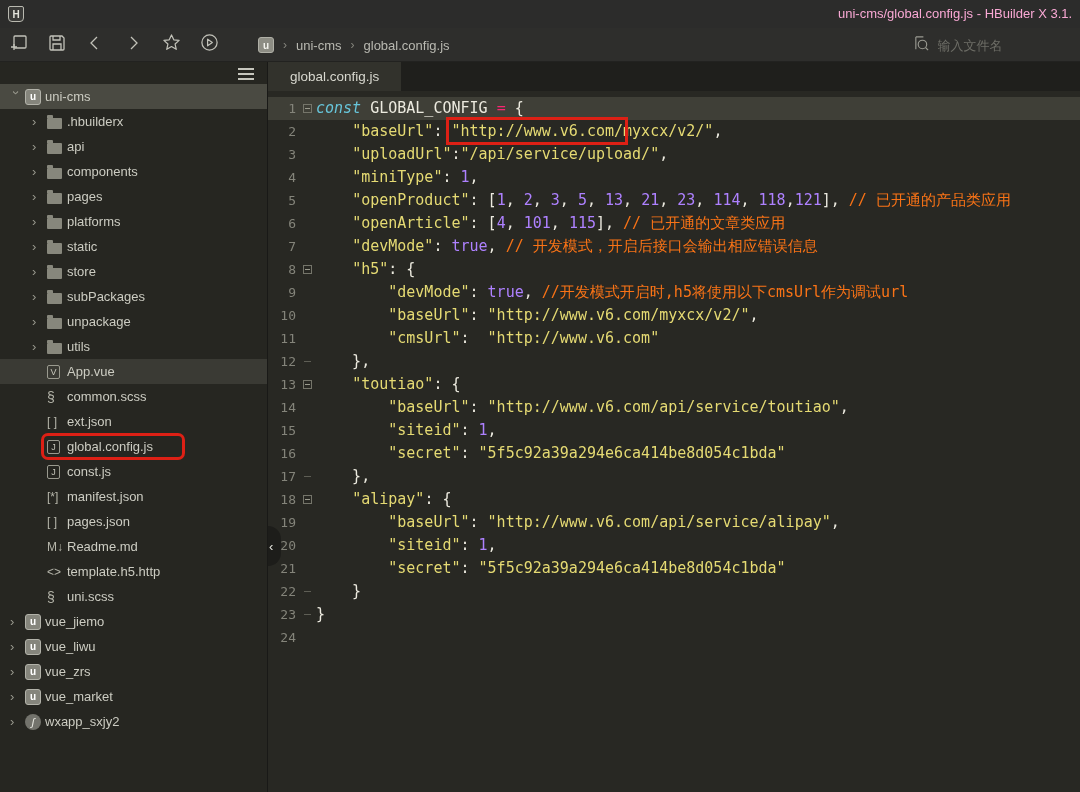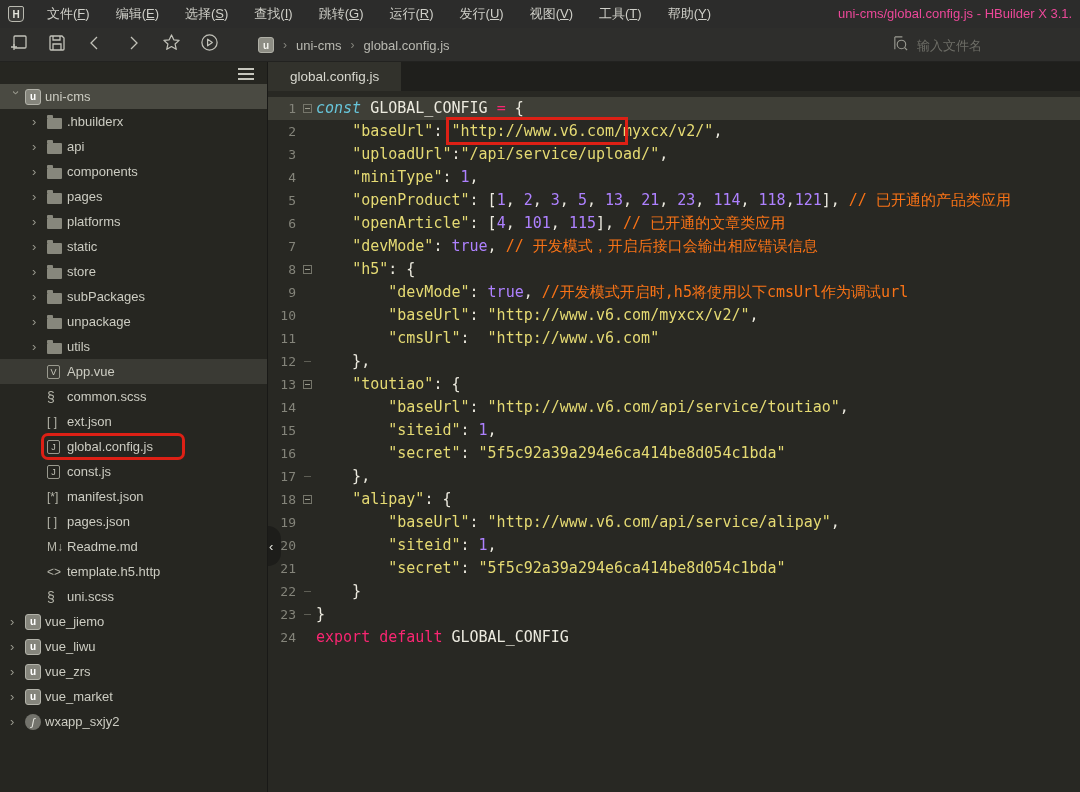--- a/index.html
+++ b/index.html
@@ -7,33 +7,33 @@
     font-family:"Liberation Sans","DejaVu Sans",sans-serif; }
 
   
   .titlebar { position:relative; height:28px; background:#2c2c2b; display:flex; align-items:center; }
   .app-logo { width:16px; height:16px; margin:0 10px 0 8px; background:#3a3a38;
     border:1px solid #b9b9b0; border-radius:2px 2px 4px 4px; color:#e2e2da;
     font-size:10px; font-weight:bold; display:flex; align-items:center; justify-content:center; }
   .menu-item { padding:0 13px; height:28px; line-height:28px; color:#cfcfc8; font-size:13px; cursor:default; }
   .menu-item u { text-decoration:underline; }
   .window-title { position:absolute; left:838px; top:0; height:28px; line-height:28px;
-    color:#ec4899; font-size:13px; white-space:nowrap; }
+    color:#f9a8d4; font-size:13px; white-space:nowrap; }
 
   
   .toolbar { position:relative; height:34px; background:#2e2e2c; display:flex; align-items:center;
     border-bottom:1px solid #222220; }
   .tb-btn { width:38px; height:34px; display:flex; align-items:center; justify-content:center; }
   .tb-btn svg { stroke:#c2c2b9; fill:none; stroke-width:1.3; }
   .breadcrumb { position:absolute; left:258px; top:0; height:34px; display:flex; align-items:center; gap:9px; }
   .crumb { color:#b9b9b1; font-size:13px; }
   .crumb-sep { color:#84847c; font-size:12px; }
   .mini-uni { width:16px; height:16px; background:#8d8d84; border:1px solid #b0b0a7; border-radius:3px;
     color:#f2f2ec; font-size:10px; font-weight:bold; display:flex; align-items:center; justify-content:center; }
-  .search-box { position:absolute; right:8px; top:5px; width:180px; height:24px; display:flex; align-items:center; gap:8px; }
+  .search-box { position:absolute; right:0; top:5px; width:180px; height:24px; display:flex; align-items:center; gap:8px;justify-content:center; }
   .search-box svg { stroke:#9a9a91; fill:none; stroke-width:1.2; }
   .search-box input { background:transparent; border:none; outline:none; color:#cfcfc8;
     font-size:13px; width:130px; font-family:inherit; }
   .search-box input::placeholder { color:#6d6d66; }
 
   
   .main { display:flex; height:730px; }
   .sidebar { width:268px; background:#262621; border-right:1px solid #191917; position:relative; }
   .side-top { height:22px; position:relative; }
   .hamburger { position:absolute; right:13px; top:6px; width:16px; }
@@ -88,32 +88,20 @@
   .collapse-handle { position:absolute; left:0; top:464px; width:13px; height:40px;
     background:#1d1d1a; border-radius:0 20px 20px 0; display:flex; align-items:center;
     justify-content:flex-start; padding-left:1px; color:#e4e4dc; font-size:13px;
     font-family:"Liberation Sans",sans-serif; }
 </style>
 </head>
 <body>
 
 <div class="titlebar">
   <div class="app-logo">H</div>
-  <div id="menu-bar" style="display:flex;">
-      <div class="menu-item">文件(<u>F</u>)</div>
-      <div class="menu-item">编辑(<u>E</u>)</div>
-      <div class="menu-item">选择(<u>S</u>)</div>
-      <div class="menu-item">查找(<u>I</u>)</div>
-      <div class="menu-item">跳转(<u>G</u>)</div>
-      <div class="menu-item">运行(<u>R</u>)</div>
-      <div class="menu-item">发行(<u>U</u>)</div>
-      <div class="menu-item">视图(<u>V</u>)</div>
-      <div class="menu-item">工具(<u>T</u>)</div>
-      <div class="menu-item">帮助(<u>Y</u>)</div>
-    </div>
   <div class="window-title">uni-cms/global.config.js - HBuilder X 3.1.</div>
 </div>
 
 <div class="toolbar">
   <div class="tb-btn">
     <span>
       <svg width="18" height="18" viewBox="0 0 18 18">
           <rect x="4" y="2" width="12" height="12" rx="1"></rect>
           <path d="M2 10 v6 M-1 13 h6" transform="translate(2,0)"></path>
         </svg>
@@ -395,19 +383,19 @@
         <div class="line"><span class="lnum">14</span><span class="foldc"></span><span class="ct"><span class="tok-pln">        </span><span class="tok-str">"baseUrl"</span><span class="tok-pln">: </span><span class="tok-str">"http://www.v6.com/api/service/toutiao"</span><span class="tok-pln">,</span></span></div>
         <div class="line"><span class="lnum">15</span><span class="foldc"></span><span class="ct"><span class="tok-pln">        </span><span class="tok-str">"siteid"</span><span class="tok-pln">: </span><span class="tok-num">1</span><span class="tok-pln">,</span></span></div>
         <div class="line"><span class="lnum">16</span><span class="foldc"></span><span class="ct"><span class="tok-pln">        </span><span class="tok-str">"secret"</span><span class="tok-pln">: </span><span class="tok-str">"5f5c92a39a294e6ca414be8d054c1bda"</span></span></div>
         <div class="line"><span class="lnum">17</span><span class="foldc"><span class="fold-end"></span></span><span class="ct"><span class="tok-pln">    },</span></span></div>
         <div class="line"><span class="lnum">18</span><span class="foldc"><span class="fold-box"></span></span><span class="ct"><span class="tok-pln">    </span><span class="tok-str">"alipay"</span><span class="tok-pln">: {</span></span></div>
         <div class="line"><span class="lnum">19</span><span class="foldc"></span><span class="ct"><span class="tok-pln">        </span><span class="tok-str">"baseUrl"</span><span class="tok-pln">: </span><span class="tok-str">"http://www.v6.com/api/service/alipay"</span><span class="tok-pln">,</span></span></div>
         <div class="line"><span class="lnum">20</span><span class="foldc"></span><span class="ct"><span class="tok-pln">        </span><span class="tok-str">"siteid"</span><span class="tok-pln">: </span><span class="tok-num">1</span><span class="tok-pln">,</span></span></div>
         <div class="line"><span class="lnum">21</span><span class="foldc"></span><span class="ct"><span class="tok-pln">        </span><span class="tok-str">"secret"</span><span class="tok-pln">: </span><span class="tok-str">"5f5c92a39a294e6ca414be8d054c1bda"</span></span></div>
         <div class="line"><span class="lnum">22</span><span class="foldc"><span class="fold-end"></span></span><span class="ct"><span class="tok-pln">    }</span></span></div>
         <div class="line"><span class="lnum">23</span><span class="foldc"><span class="fold-end"></span></span><span class="ct"><span class="tok-pln">}</span></span></div>
-        <div class="line"><span class="lnum">24</span><span class="foldc"></span><span class="ct"><span class="tok-kw">export</span><span class="tok-pln"> </span><span class="tok-kw">default</span><span class="tok-pln"> GLOBAL_CONFIG</span></span></div>
+        <div class="line"><span class="lnum">24</span><span class="foldc"></span></div>
       </div>
     <div class="collapse-handle">
       <span>‹</span>
     </div>
   </div>
 </div>
 
 </body></html>

